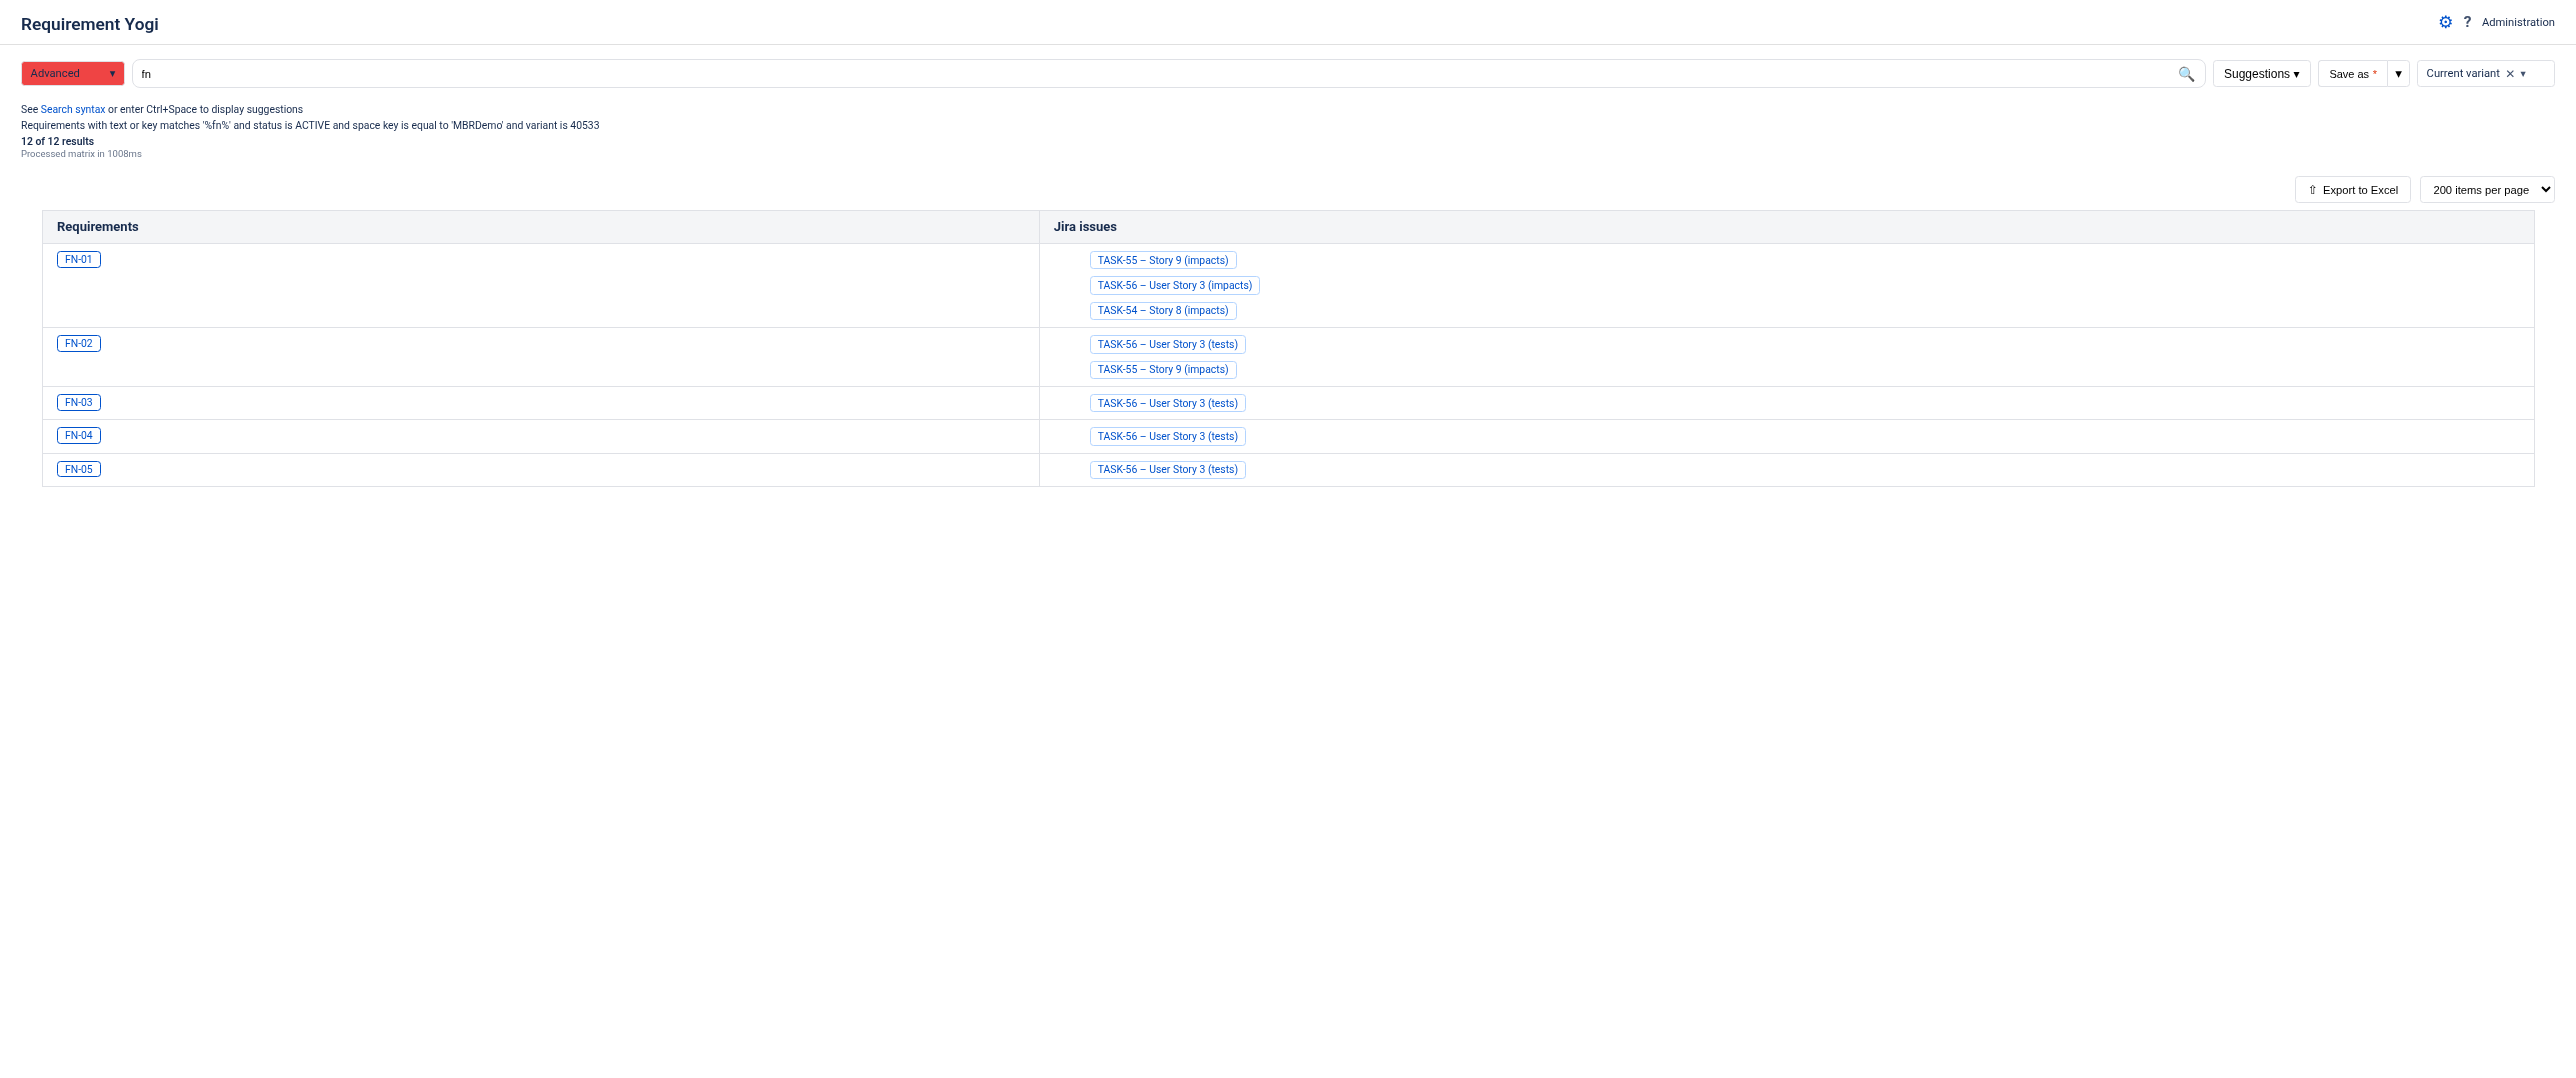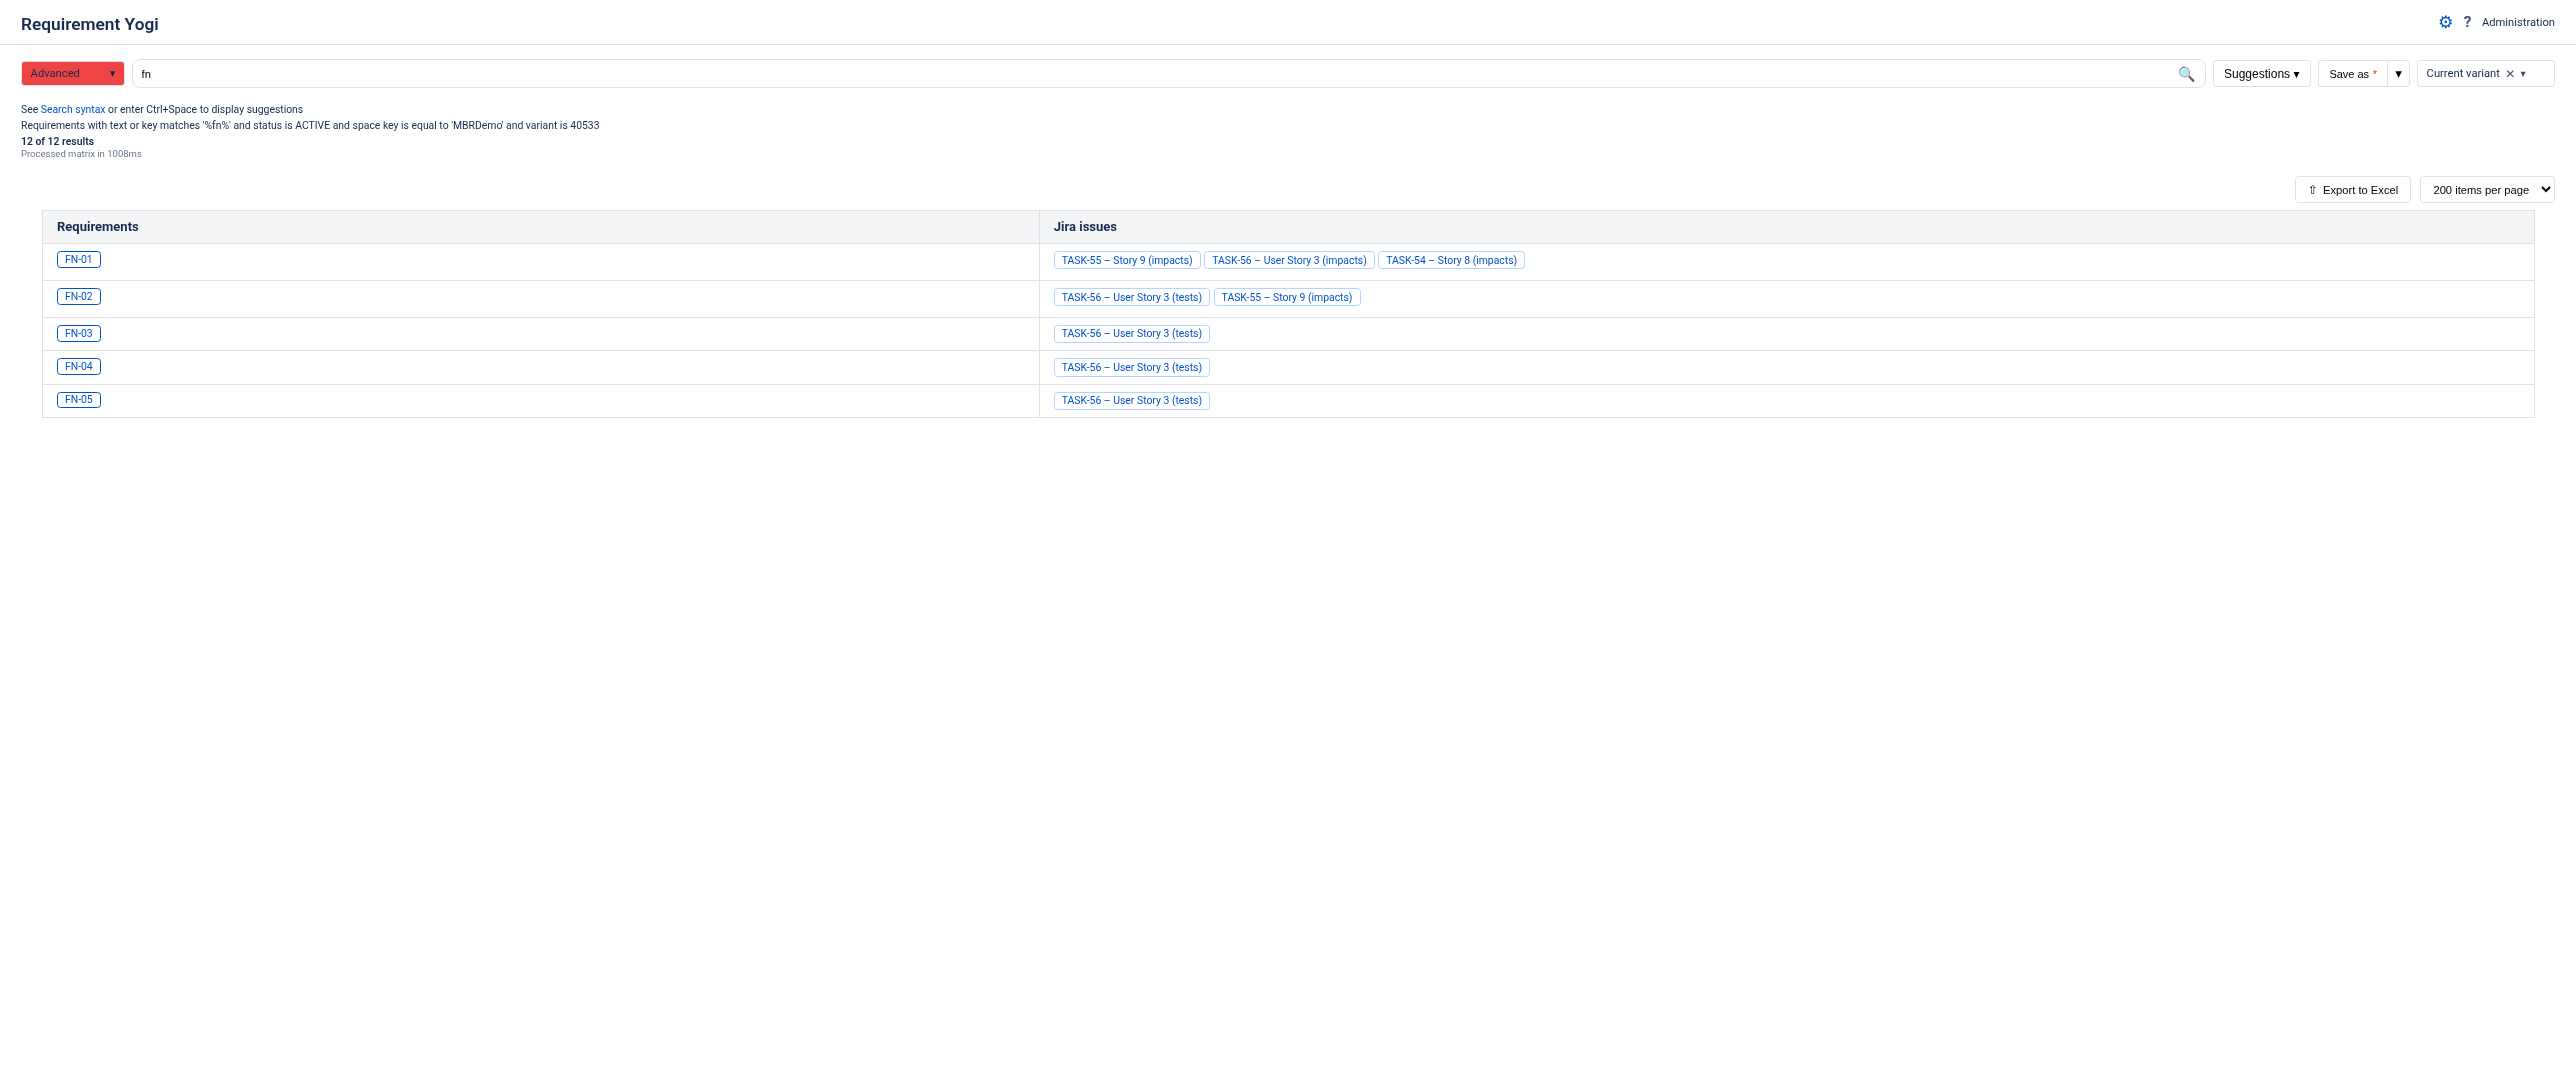--- a/index.html
+++ b/index.html
@@ -47,21 +47,21 @@
     .main-table td { padding: 7px 14px; vertical-align: top; border-bottom: 0.9px solid #dfe1e6; border-right: 0.9px solid #dfe1e6; font-size: 11.2px; }
     .main-table td:last-child { border-right: none; }
     .main-table tr:last-child td { border-bottom: none; }
     .req-col { width: 40%; }
     .jira-col { width: 60%; }
 
     
     .req-tag { display: inline-block; border: 0.9px solid #0052cc; color: #0052cc; border-radius: 3.5px; padding: 0.9px 7px; font-size: 10.4px; cursor: pointer; white-space: nowrap; }
     .jira-tag { display: inline-block; border: 0.9px solid #b3d4ff; background: #fff; color: #0052cc; border-radius: 3.5px; padding: 1.7px 7px; font-size: 10.4px; cursor: pointer; white-space: nowrap; margin-bottom: 3.5px; }
     .jira-tag:last-child { margin-bottom: 0; }
-    .jira-tags-cell { display: flex; flex-direction: row; align-items: flex-start; gap: 3.5px; }
+    .jira-tags-cell { display: flex; flex-direction: column; align-items: flex-start; gap: 3.5px; margin-left: 36px; }
 
     
     .top-right { position: absolute; top: 12px; right: 21px; display: flex; align-items: center; gap: 10.4px; }
     .gear-icon { color: #0052cc; font-size: 17.3px; cursor: pointer; }
     .help-icon { color: #42526e; font-size: 15.5px; cursor: pointer; font-weight: bold; }
     .header-outer { position: relative; }
   </style>
 </head>
 <body>
 

